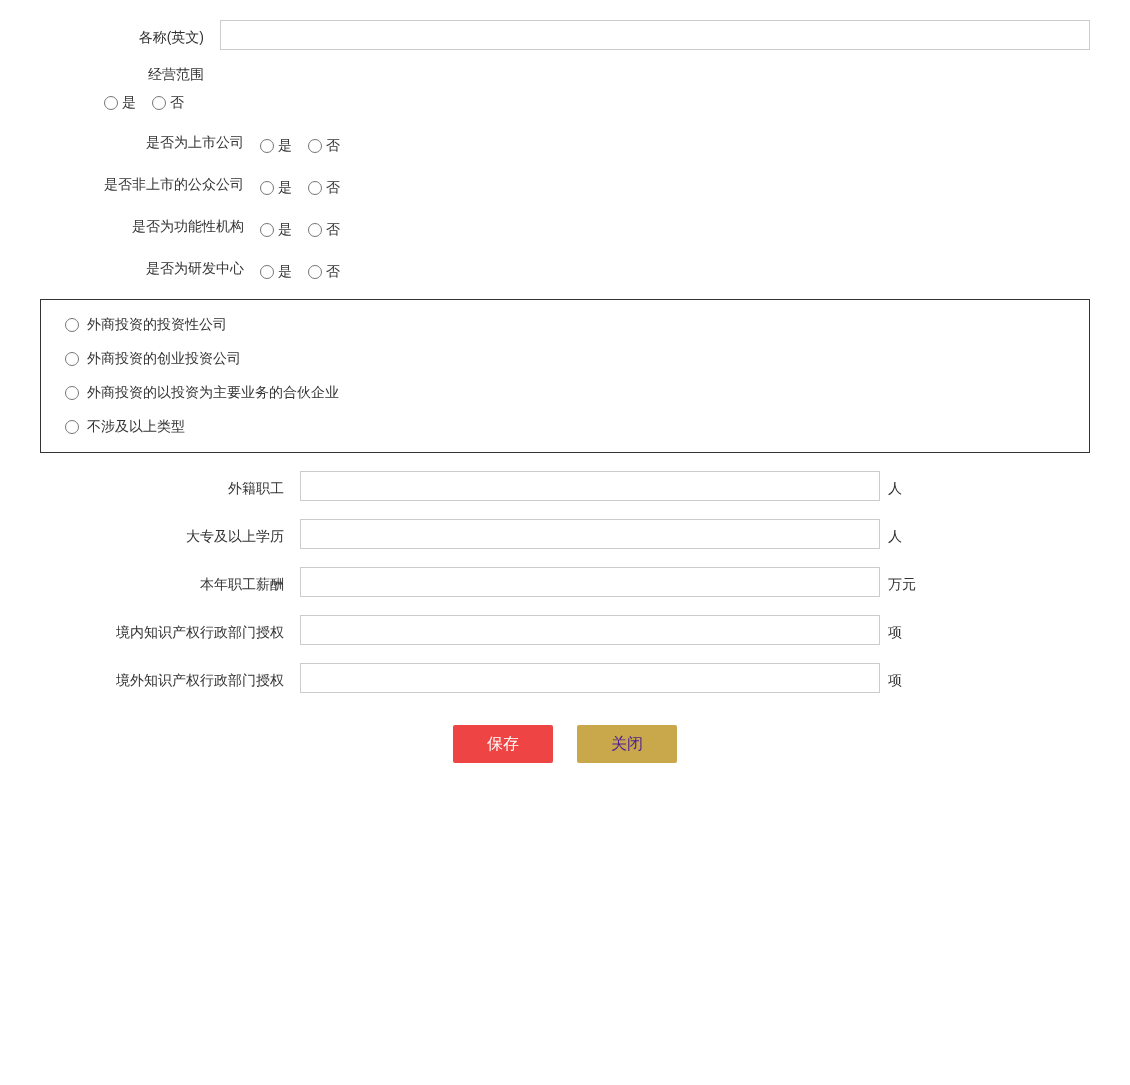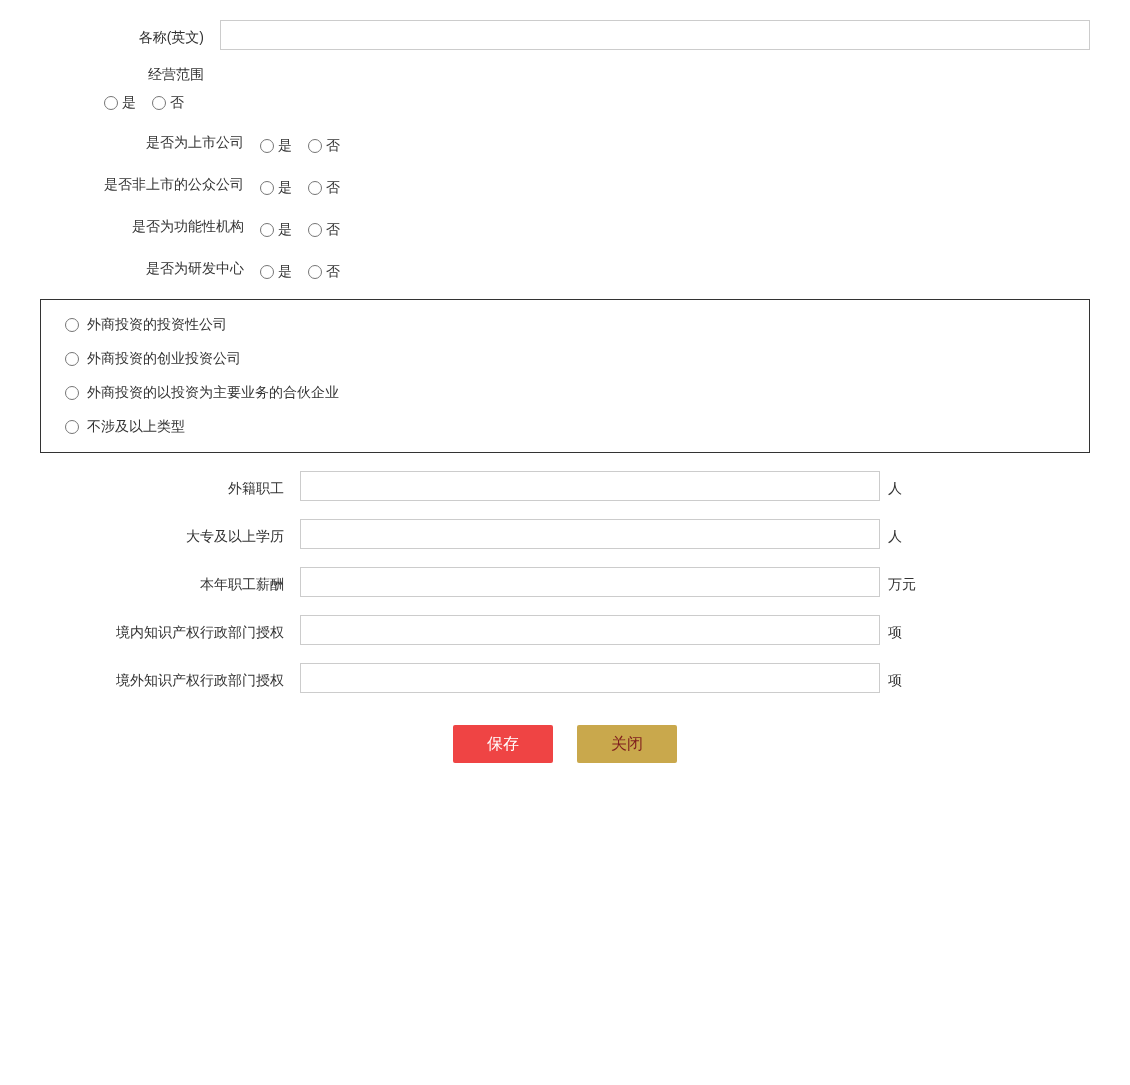--- a/index.html
+++ b/index.html
@@ -140,21 +140,21 @@
       font-size: 16px;
       font-family: inherit;
       border-radius: 2px;
     }
     .btn-save {
       background: #ef4444;
       color: #fff;
     }
     .btn-close {
       background: #c9a84c;
-      color: #7f1d1d;
+      color: #4c1d95;
     }
     .form-input-mid {
       width: 580px;
       height: 30px;
       border: 1px solid #ccc;
       padding: 4px 8px;
       font-size: 14px;
       font-family: inherit;
       outline: none;
     }

